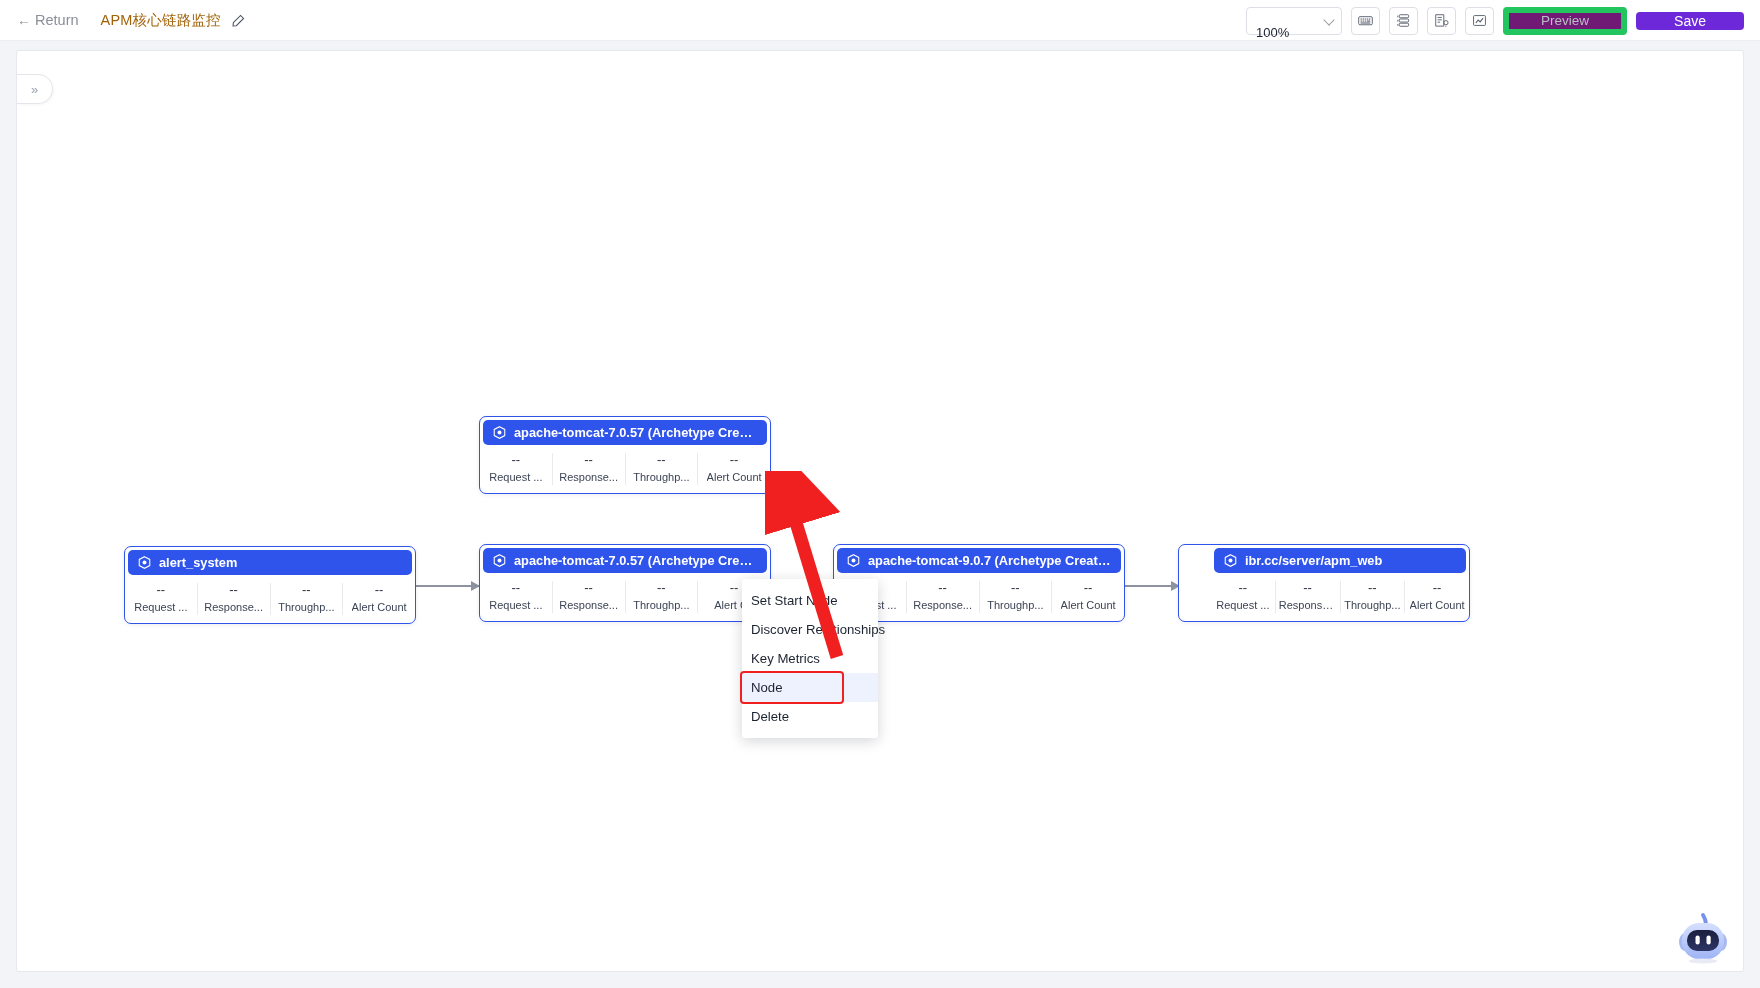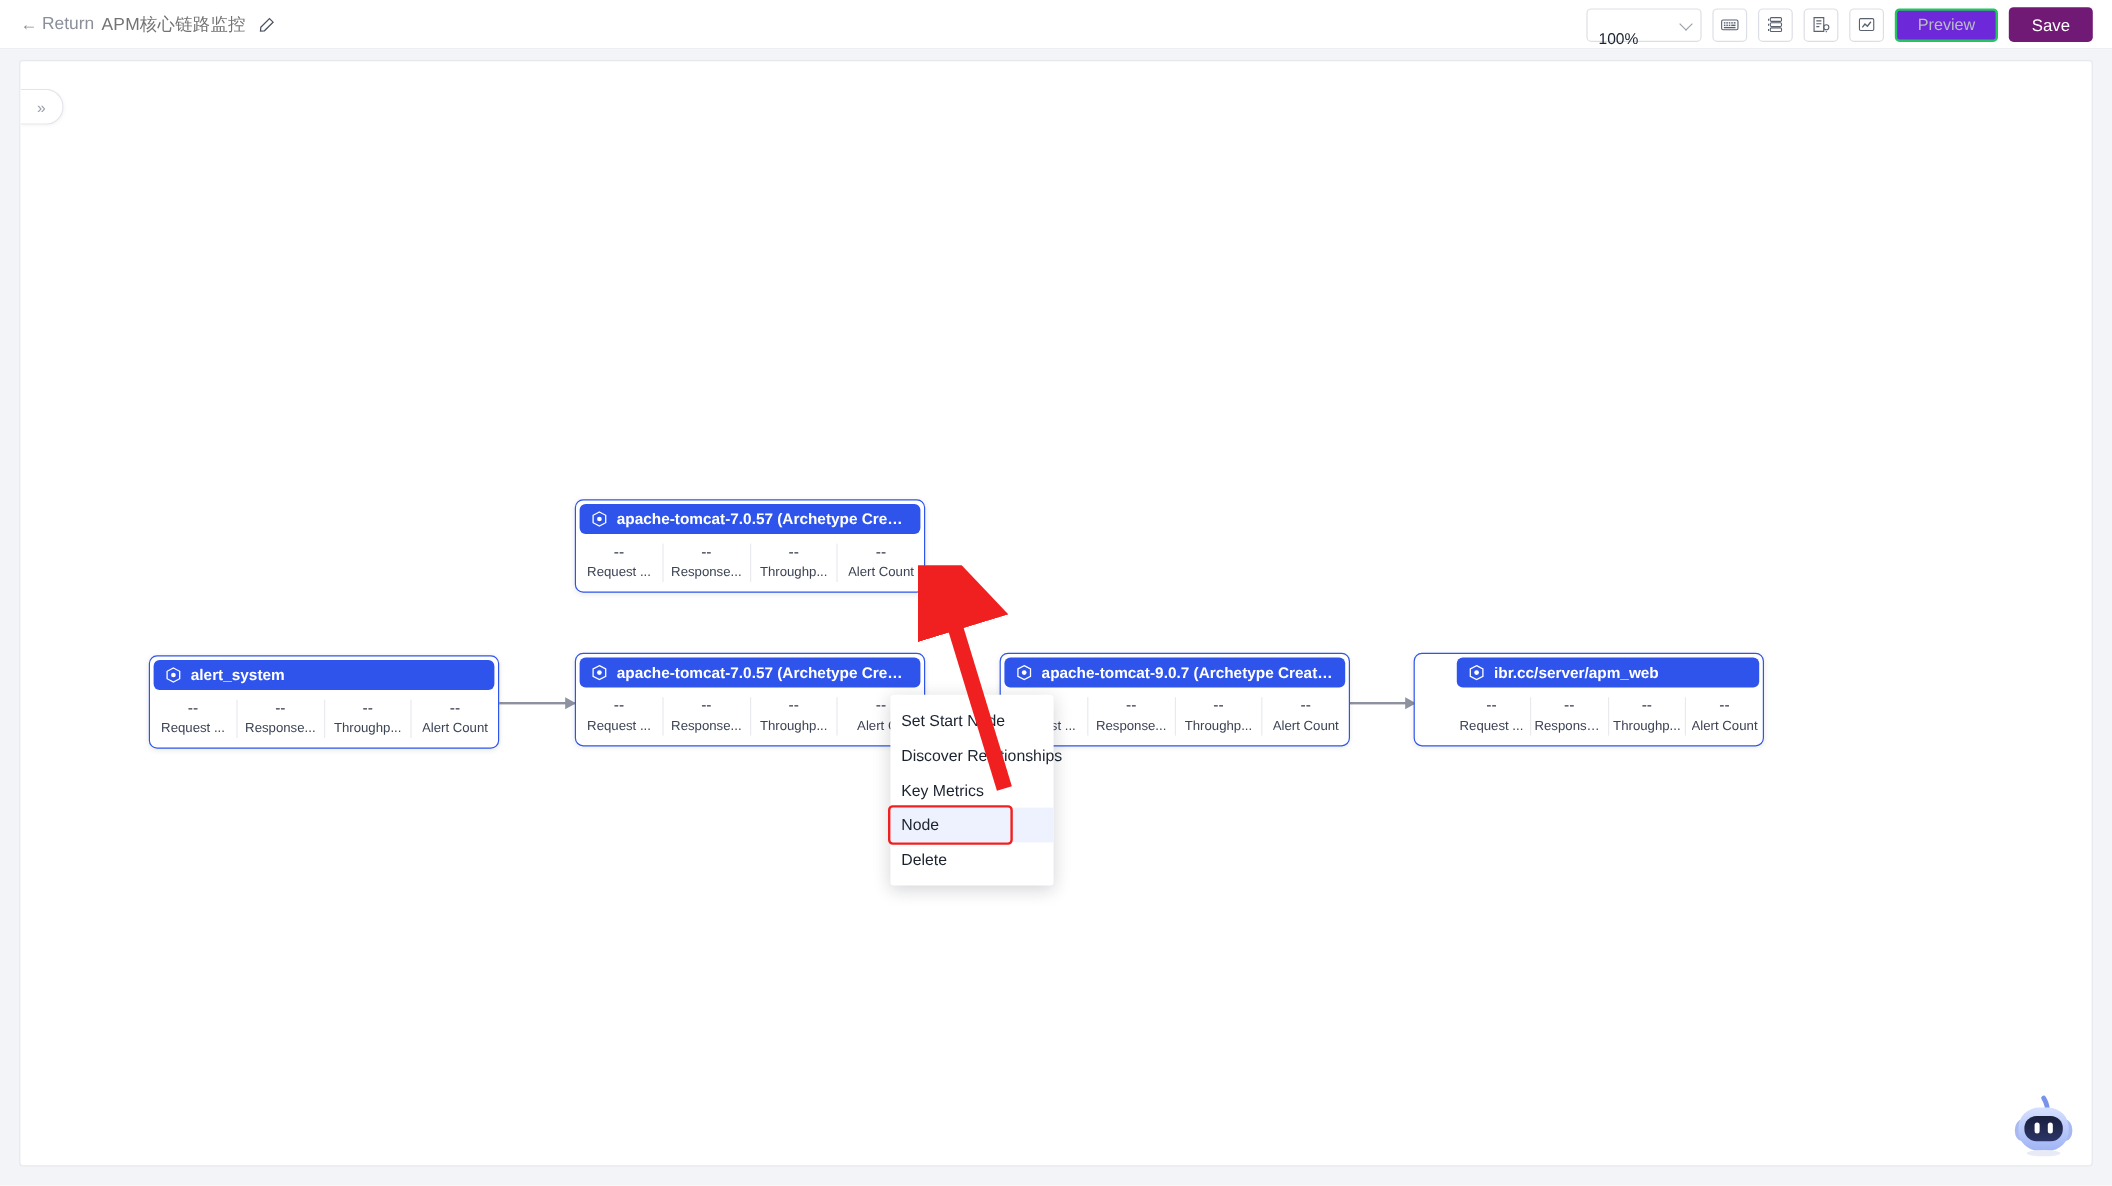--- a/index.html
+++ b/index.html
@@ -20,22 +20,22 @@
     display: flex; align-items: center;
   }
   .return-btn {
     display: flex; align-items: center; gap: 4px;
     margin-left: 17px;
     color: #8a8f99; font-size: 14.5px;
     cursor: pointer; user-select: none;
   }
   .return-arrow { font-size: 14px; line-height: 1; color: #8a8f99; }
   .doc-title {
-    margin-left: 6px;
-    font-size: 14.5px; color: #737373; font-weight: 400;
+    margin-left: 22px;
+    font-size: 14.5px; color: #a16207; font-weight: 400;
     letter-spacing: .2px;
   }
   .edit-icon {
     margin-left: 10px; width: 15px; height: 15px;
     color: #4a5160; cursor: pointer;
     display: inline-flex; align-items: center; justify-content: center;
   }
   .topbar-right {
     position: absolute; right: 16px; top: 0; height: 41px;
     display: flex; align-items: center; gap: 9px;
@@ -56,29 +56,29 @@
   }
   .tool-btn {
     width: 29px; height: 28px;
     border: 1px solid #dcdfe6; border-radius: 4px;
     background: #fff;
     display: flex; align-items: center; justify-content: center;
     cursor: pointer;
   }
   .tool-btn svg { display: block; }
   .preview-btn {
-    height: 28px; padding: 0 17px;
-    border: 2px solid #22c55e; border-radius: 4px;
-    background: #6d28d9; color: #b9bdc6;
+    height: 28px; padding: 0 32px;
+    border: 6px solid #22c55e; border-radius: 4px;
+    background: #701a75; color: #b9bdc6;
     font-size: 13.5px; display: flex; align-items: center;
     cursor: not-allowed;
   }
   .save-btn {
-    height: 29px; padding: 0 19px;
-    border-radius: 4px; background: #701a75; color: #fff;
+    height: 18px; padding: 0 38px;
+    border-radius: 4px; background: #6d28d9; color: #fff;
     font-size: 14px; display: flex; align-items: center;
     justify-content: center; cursor: pointer; border: none;
     font-family: "Liberation Sans", sans-serif;
   }
 
   
   .canvas-wrap {
     position: absolute; left: 0; top: 41px;
     width: 1760px; height: 947px;
     background: #f3f4f7;

